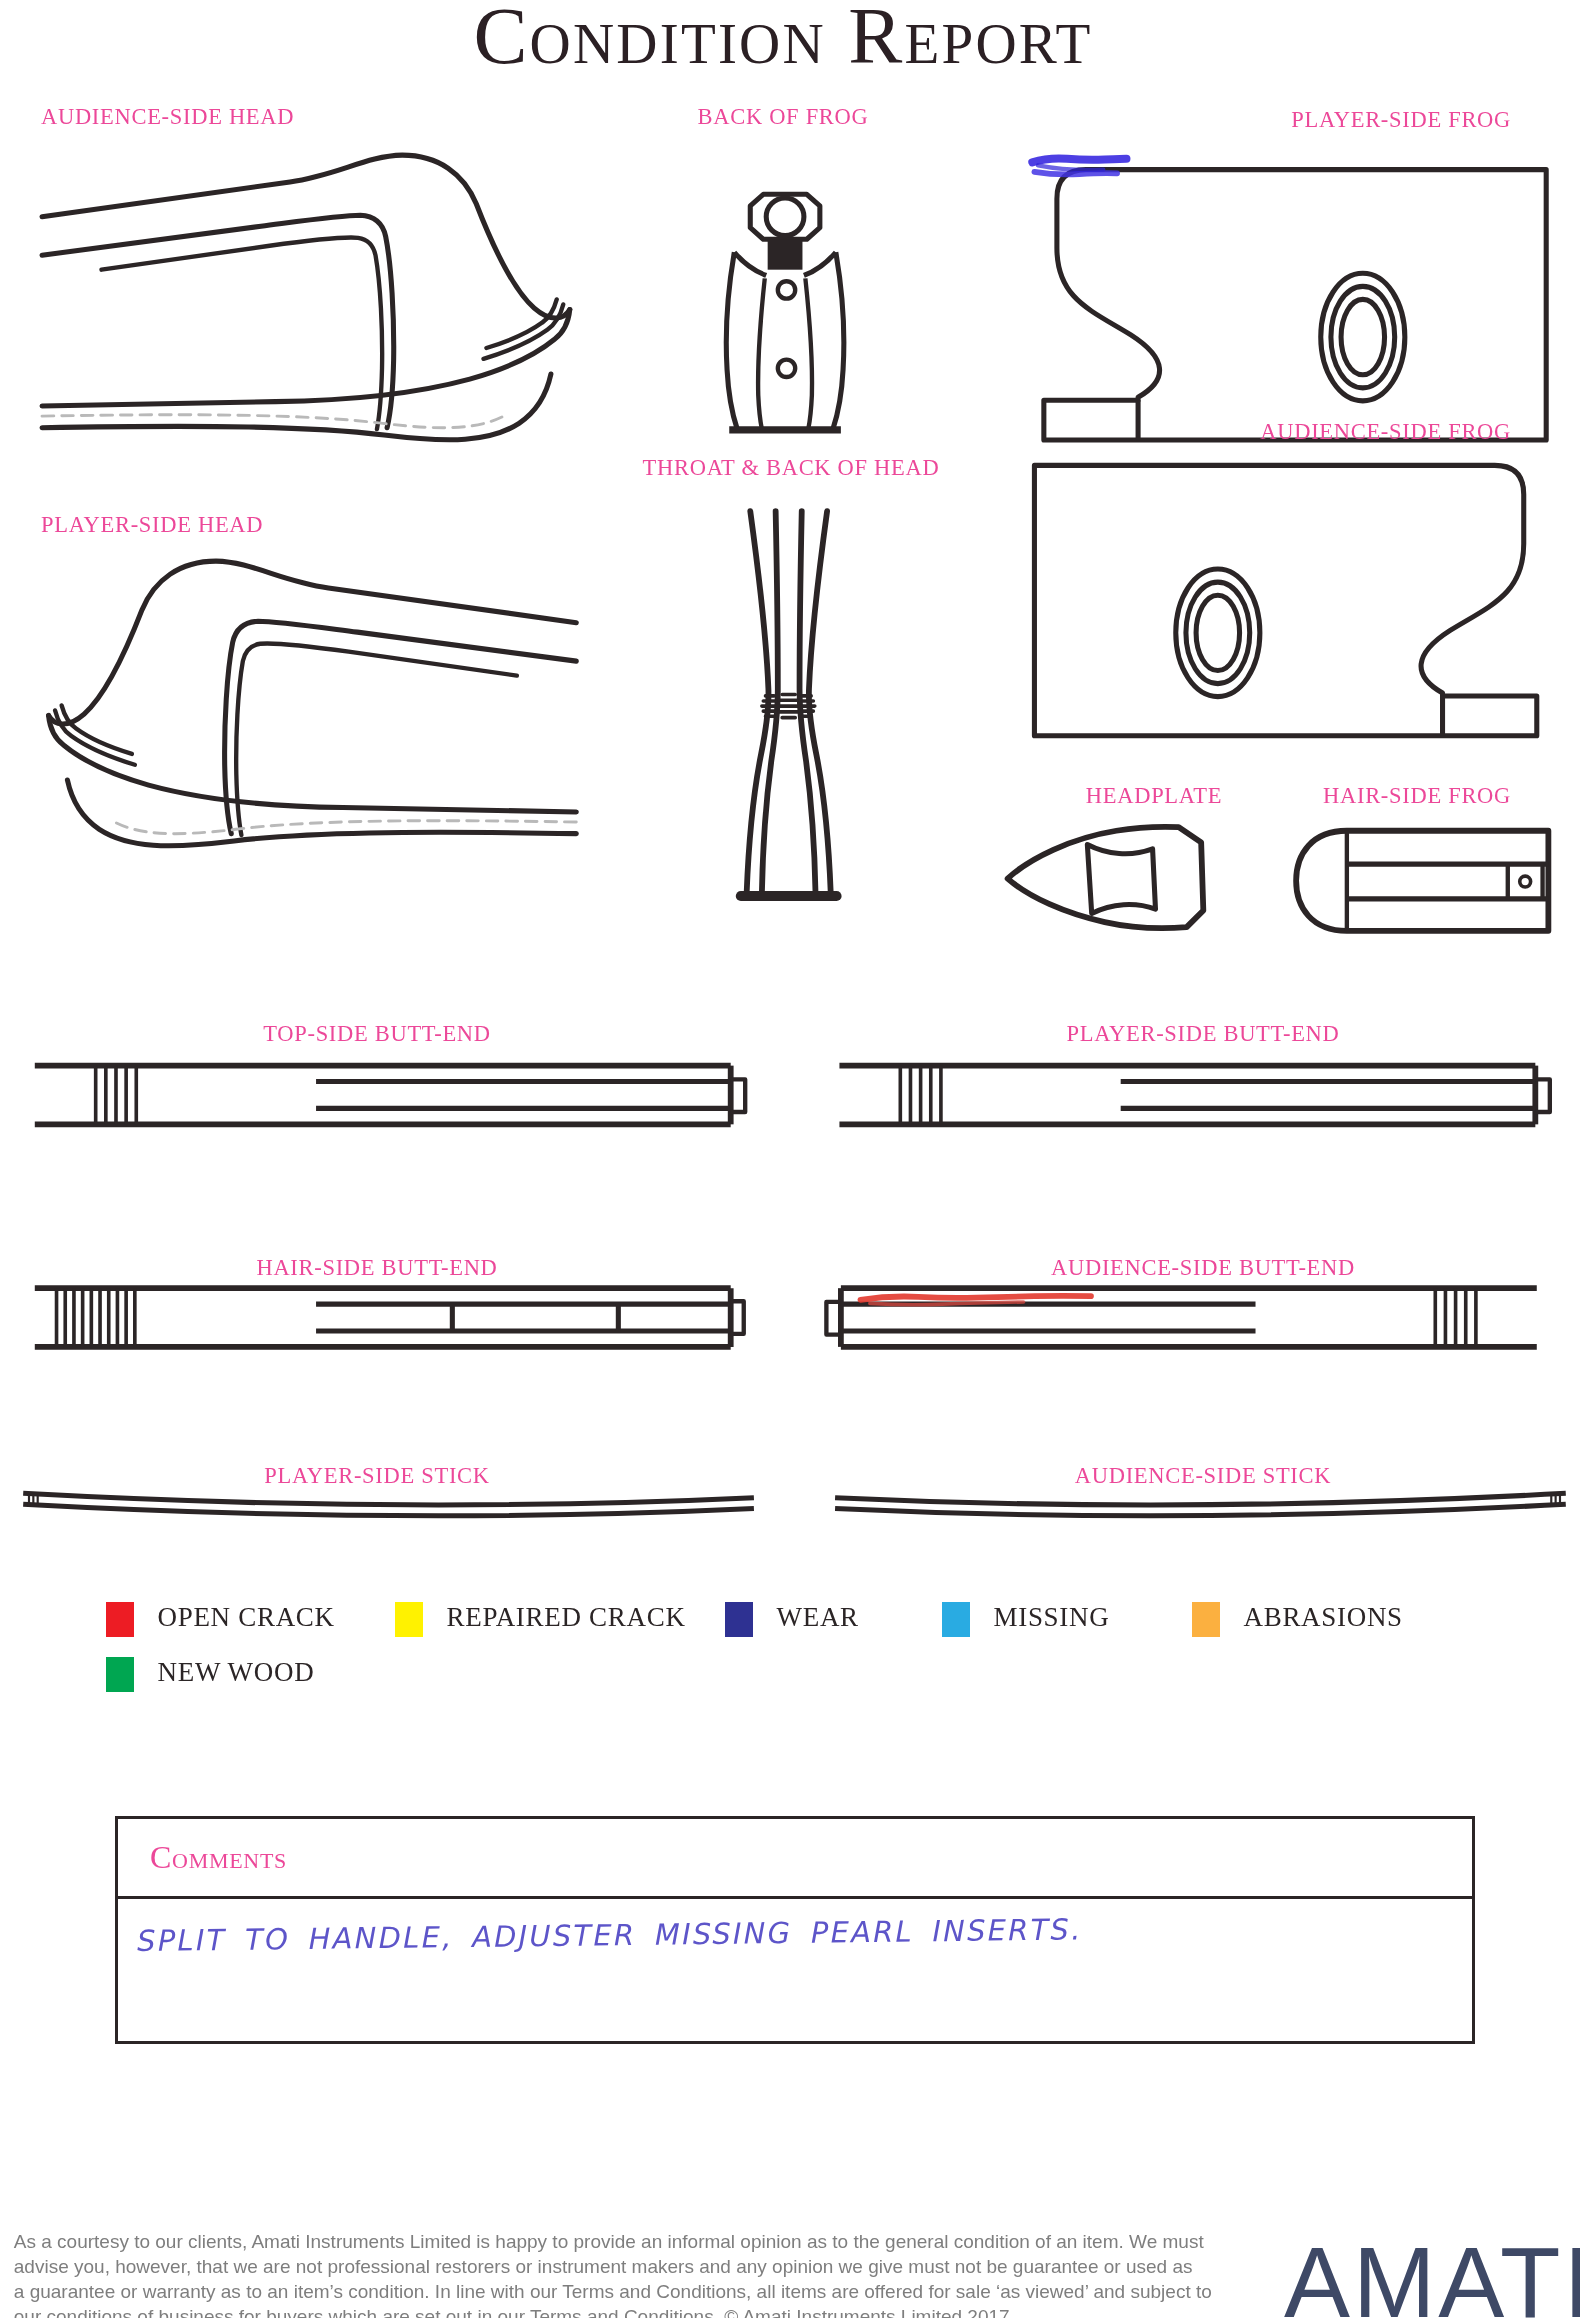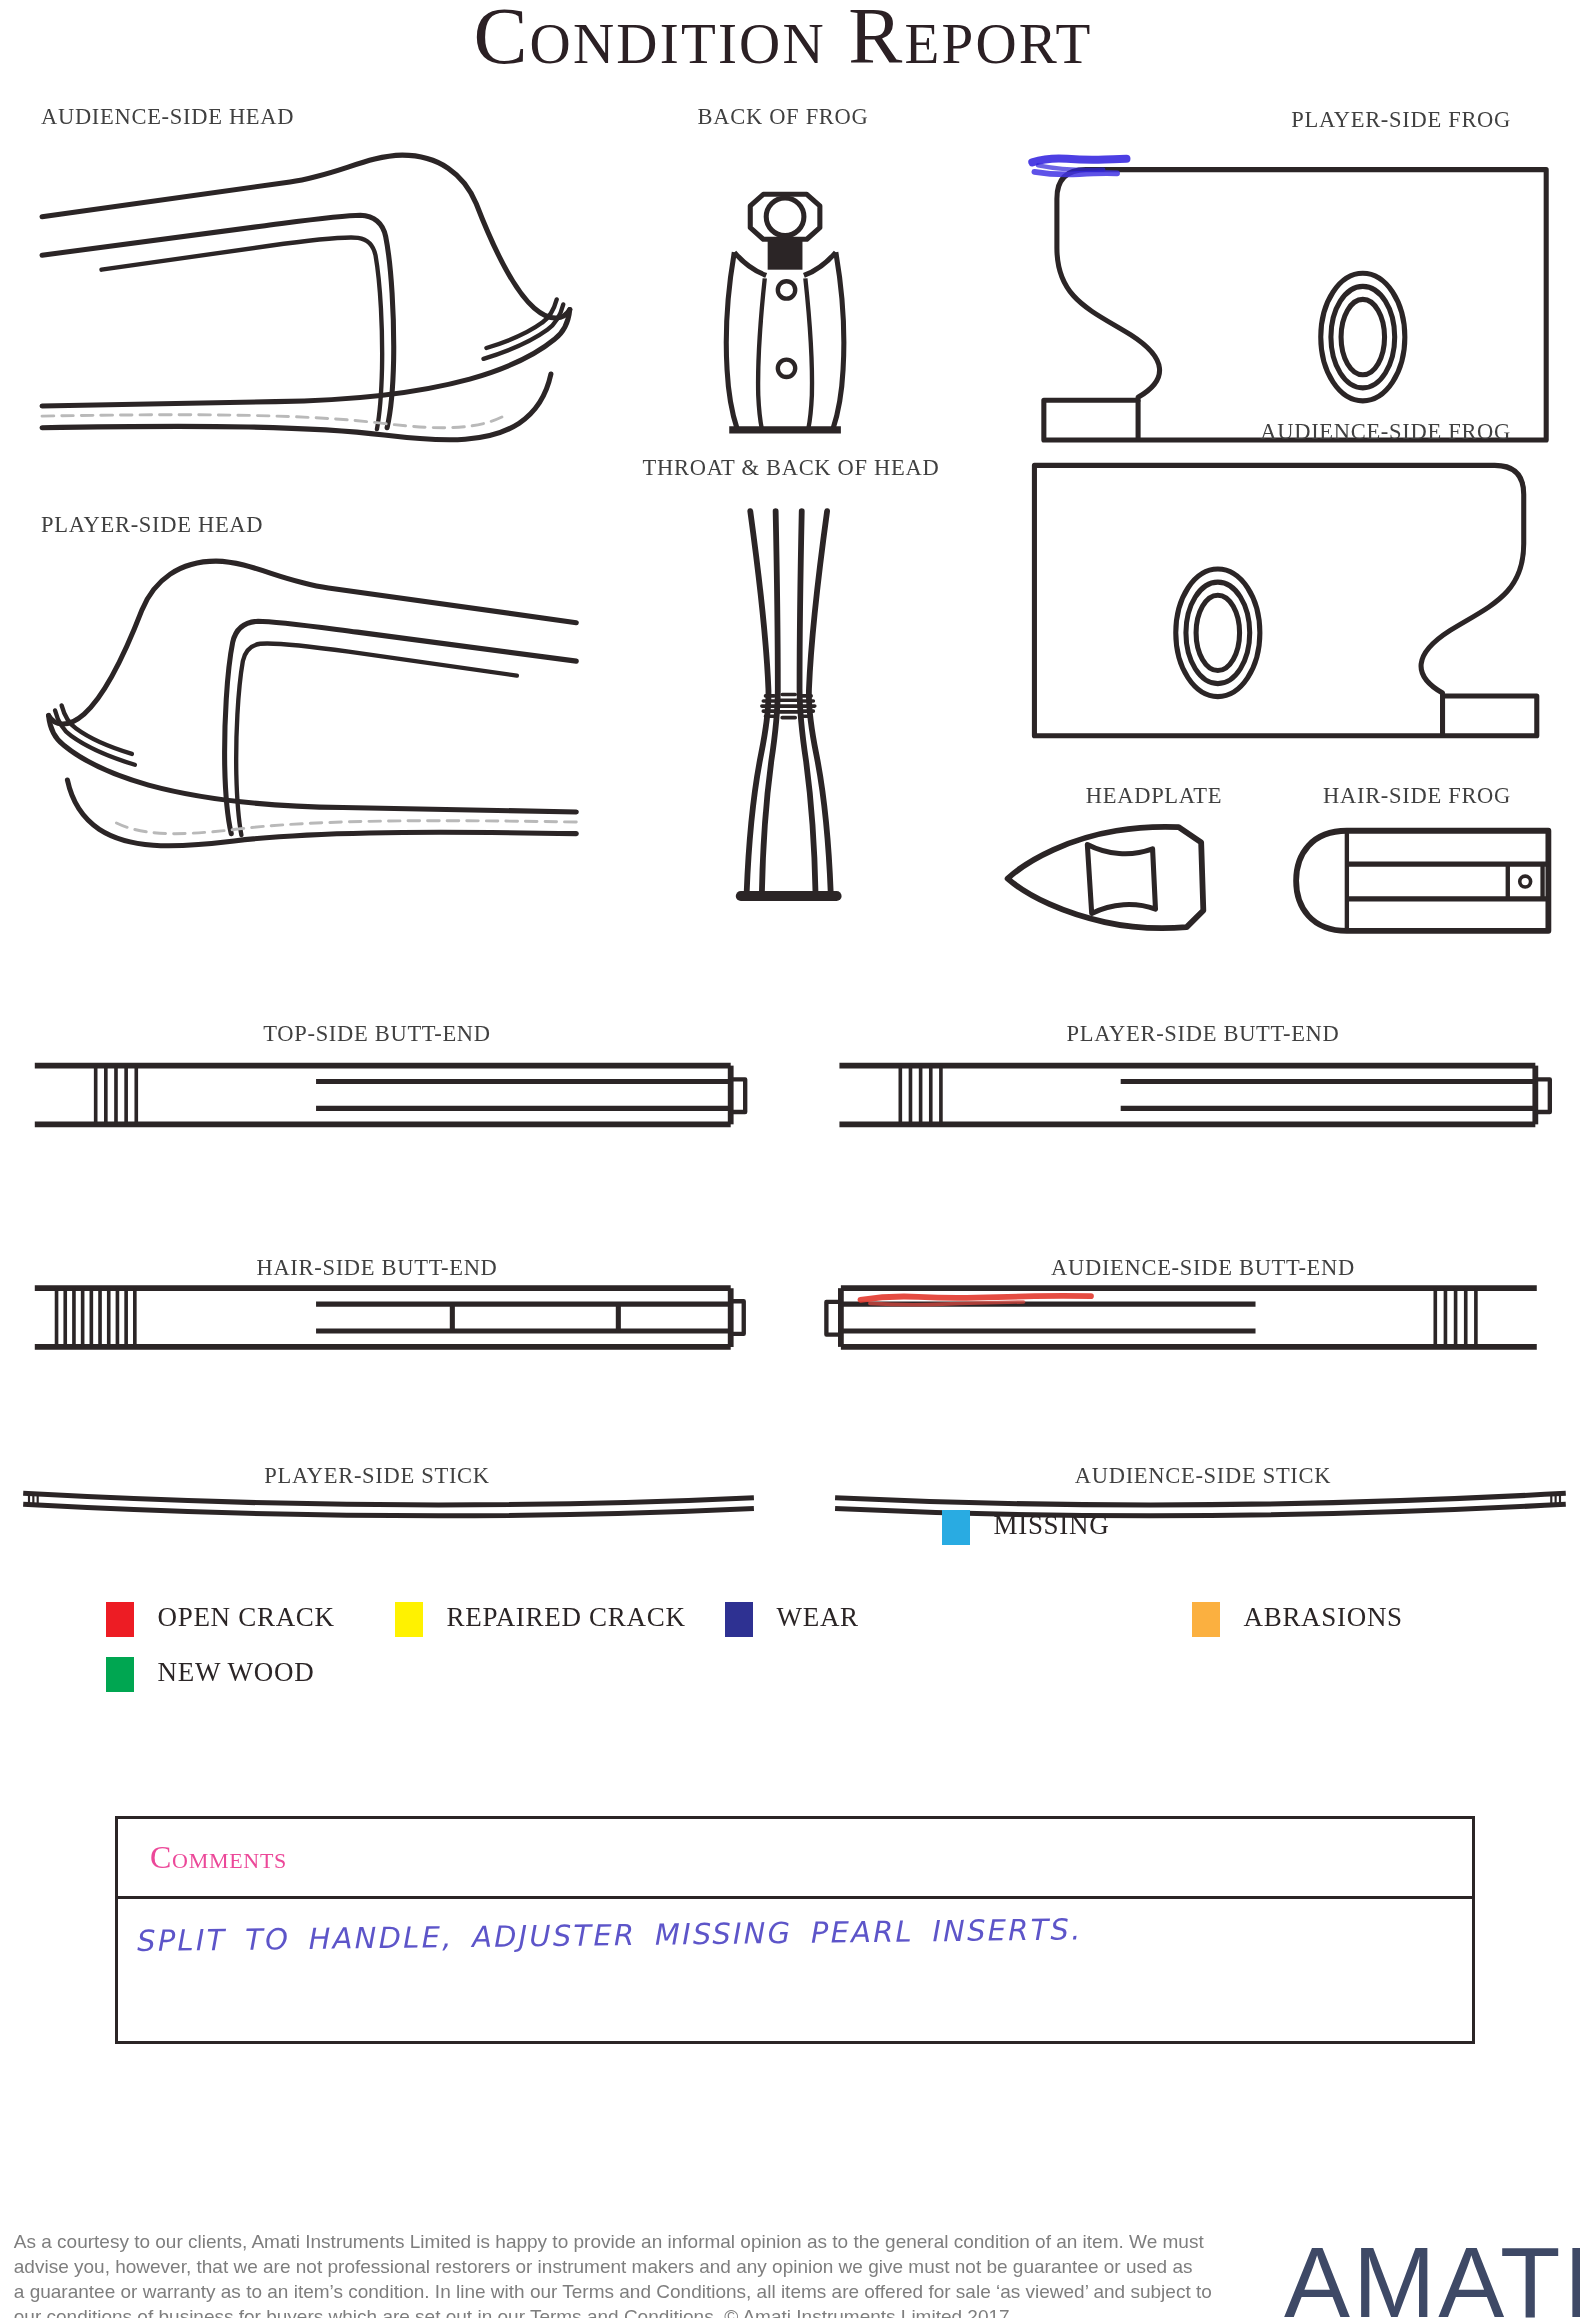--- a/index.html
+++ b/index.html
@@ -2,21 +2,21 @@
 <html style="font-size:11.6px"><head>
 <meta charset="utf-8">
 <style>
   html,body{margin:0;padding:0;background:#ffffff;}
   #page{position:relative;width:1581px;height:2319px;background:#ffffff;overflow:hidden;
         font-family:"Liberation Serif",serif;color:#2b2526;}
   .title{position:absolute;left:783px;top:-10px;transform:translateX(-50%);
          font-variant:small-caps;font-size:81px;letter-spacing:2.2px;color:#2b2024;
          white-space:nowrap;font-weight:400;}
   .lbl{position:absolute;font-family:"Liberation Serif",serif;font-size:22.5px;
-       letter-spacing:0.7px;white-space:nowrap;color:#404040;}
+       letter-spacing:0.7px;white-space:nowrap;color:#ec4899;}
   .lbl.c{transform:translateX(-50%);}
   .lbl.r{transform:translateX(-100%);}
   svg.art{position:absolute;left:0;top:0;}
   .leg{position:absolute;display:flex;align-items:flex-start;}
   .sw{width:27.5px;height:35px;display:inline-block;flex:none;}
   .leglab{font-size:27px;letter-spacing:0.7px;margin-left:24px;white-space:nowrap;color:#2b2526;}
   .cbox{position:absolute;left:115px;top:1816px;width:1360px;height:228px;
         border:3.6px solid #2b2526;box-sizing:border-box;background:#fff;}
   .chead{height:77px;border-bottom:3.6px solid #2b2526;display:flex;align-items:center;}
   .chead .t{font-variant:small-caps;font-size:32px;letter-spacing:0.7px;margin-left:32px;color:#ec4899;}
@@ -163,21 +163,21 @@
     <span class="leglab">OPEN CRACK</span>
   </div>
   <div class="leg" style="left:395px;top:1602px">
     <span class="sw" style="background-color: rgb(255, 242, 0);"></span>
     <span class="leglab">REPAIRED CRACK</span>
   </div>
   <div class="leg" style="left:725px;top:1602px">
     <span class="sw" style="background-color: rgb(46, 49, 146);"></span>
     <span class="leglab">WEAR</span>
   </div>
-  <div class="leg" style="left:942px;top:1510px">
+  <div class="leg" style="left:942px;top:1602px">
     <span class="sw" style="background-color: rgb(41, 171, 226);"></span>
     <span class="leglab">MISSING</span>
   </div>
   <div class="leg" style="left:1192px;top:1602px">
     <span class="sw" style="background-color: rgb(251, 176, 64);"></span>
     <span class="leglab">ABRASIONS</span>
   </div>
   <div class="leg" style="left:106px;top:1657px">
     <span class="sw" style="background-color: rgb(0, 166, 81);"></span>
     <span class="leglab">NEW WOOD</span>

